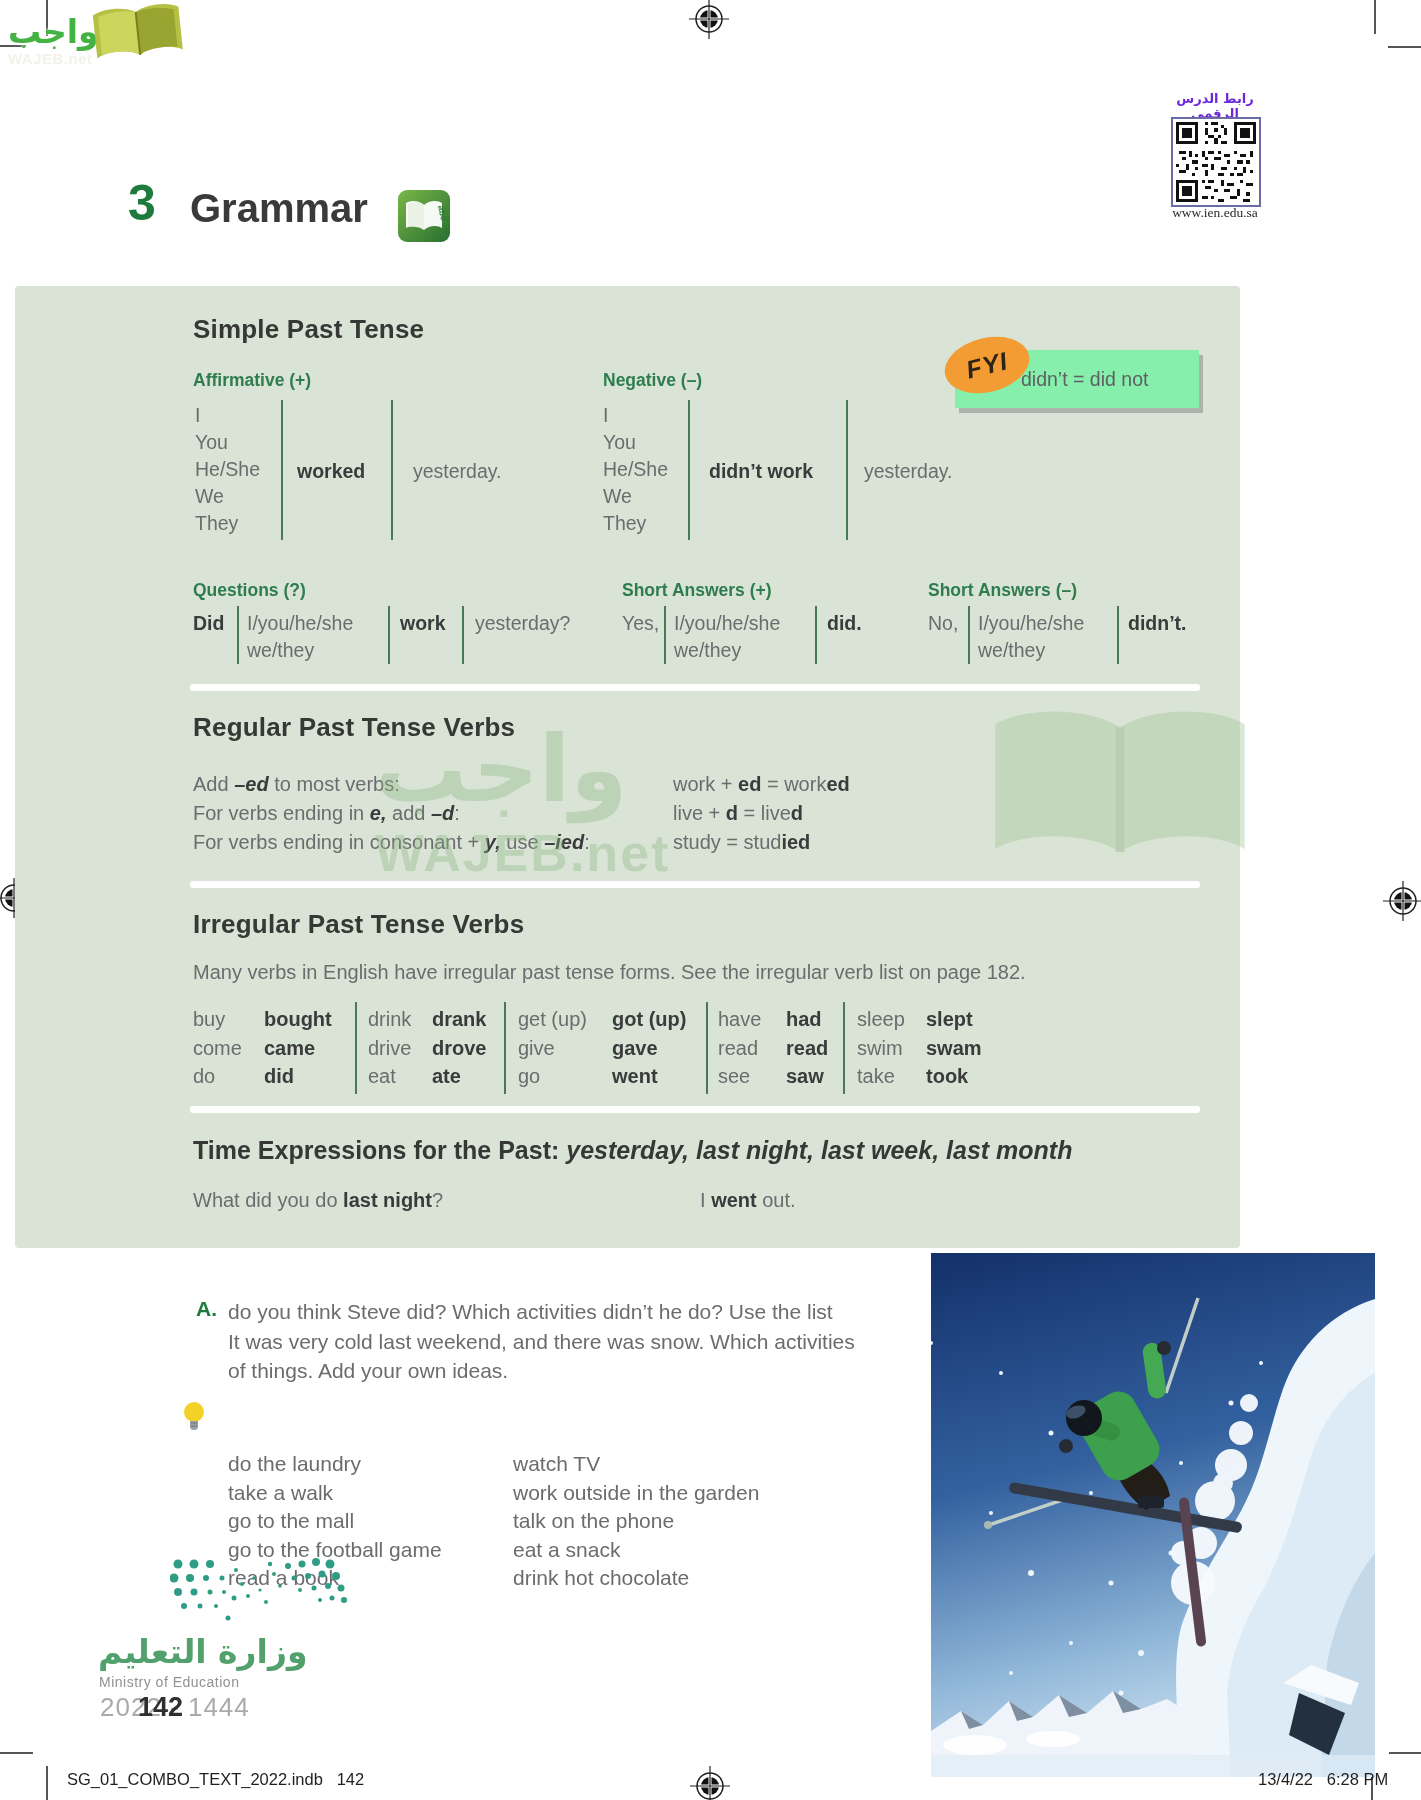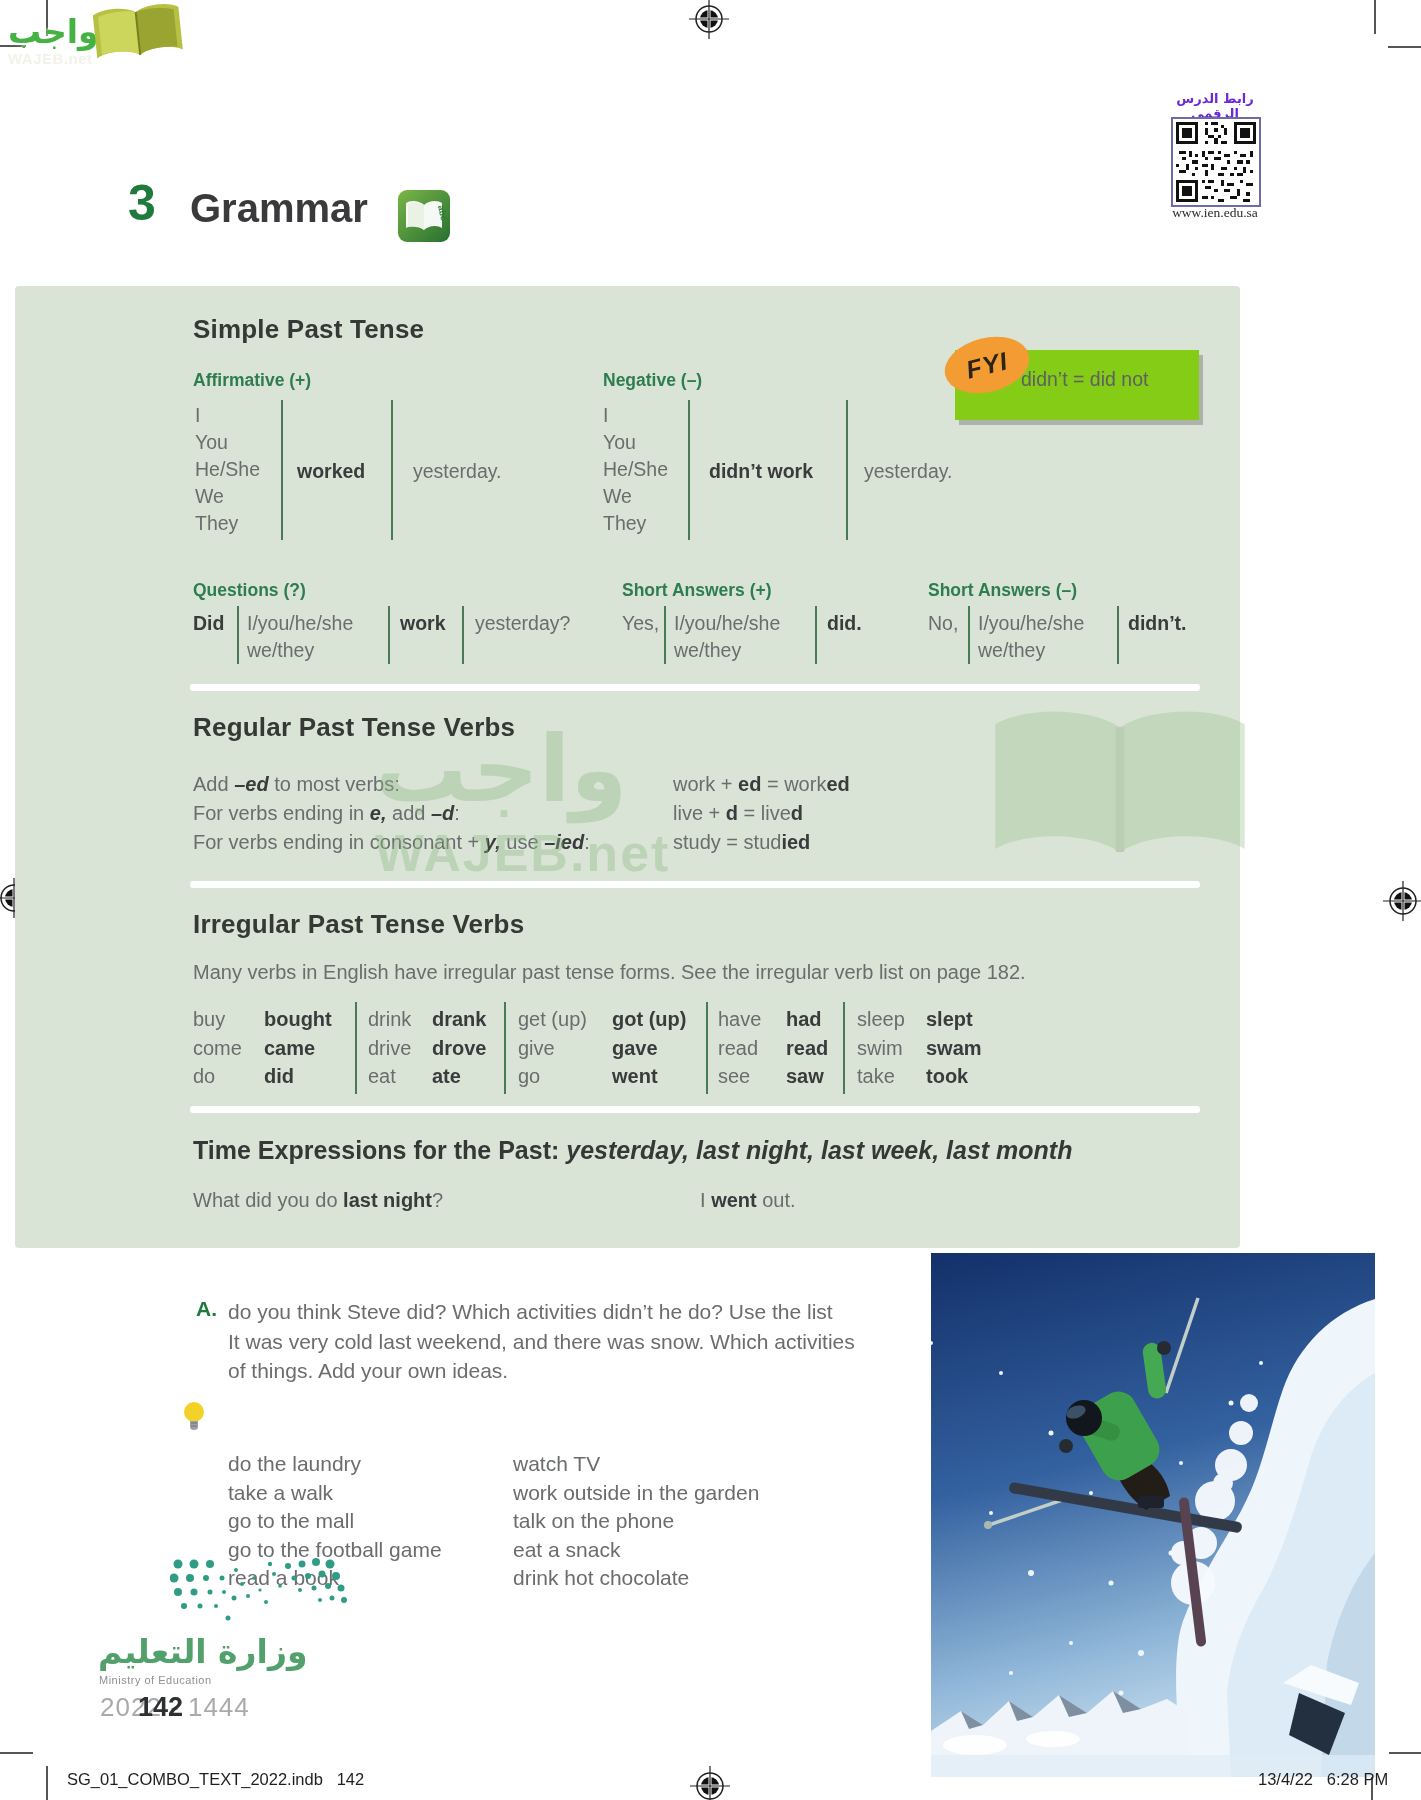--- a/index.html
+++ b/index.html
@@ -13,40 +13,40 @@
   .h2{position:absolute;font-size:26px;font-weight:700;color:#353835;letter-spacing:.2px;}
   .t19{font-size:19.5px;line-height:27px;}
   .t20{font-size:20px;line-height:29px;}
   .vl{position:absolute;width:2px;background:#497a55;}
   .wdiv{position:absolute;left:175px;width:1010px;height:7px;background:#fff;border-radius:3px;}
   .crop{position:absolute;background:#555;}
   .pre{white-space:pre;}
   .panel{position:absolute;left:15px;top:286px;width:1225px;height:962px;background:#dae4d6;border-radius:4px;}
   .bluebar{position:absolute;left:12px;top:14px;width:1394px;height:149px;background:#1b5b96;}
   .qrstrip{position:absolute;left:1160px;top:3px;width:110px;height:225px;background:#fff;}
-  .fyi-box{position:absolute;left:940px;top:64px;width:244px;height:70px;background:#84cc16;
+  .fyi-box{position:absolute;left:940px;top:64px;width:244px;height:58px;background:#86efac;
            box-shadow:4px 5px 0 rgba(90,90,90,.35);}
   .fyi-note{position:absolute;left:66px;top:0;line-height:58px;font-size:19.5px;color:#5e6062;}
   .fyi-badge{position:absolute;left:929px;top:52px;width:86px;height:54px;background:#f29c33;border-radius:50%;
              transform:rotate(-14deg);display:flex;align-items:center;justify-content:center;
              font-size:25px;font-weight:900;font-style:italic;color:#2b2417;letter-spacing:1px;}
   .vcol div{white-space:nowrap;}
   .verbcol{position:absolute;display:grid;grid-auto-rows:28.5px;font-size:20px;}
   .verbcol .row{display:grid;grid-template-columns:var(--bw) auto;}
   .cursive{font-family:"DejaVu Serif",serif;font-style:italic;font-size:23px;letter-spacing:1px;color:#45474a;
            border-bottom:2px solid #4a4d50;padding:0 14px 8px 2px;display:inline-block;min-width:408px;}
   .wm{position:absolute;left:360px;top:430px;width:800px;opacity:.38;pointer-events:none;color:#8fb886;text-align:left;}
   .wm .a{font-size:92px;font-weight:700;font-family:"DejaVu Sans",sans-serif;}
   .wm .s{font-size:52px;font-weight:700;letter-spacing:2px;}
   .arabic{font-family:"DejaVu Sans",sans-serif;}
   .wajeb-a{position:absolute;left:8px;top:12px;font-size:33px;font-weight:700;color:#44b344;
            text-shadow:0 0 2px #fff,0 0 4px #fff;}
   .wajeb-s{position:absolute;left:8px;top:50px;font-size:15px;font-weight:700;color:#f2f2ea;letter-spacing:.5px;}
   .minist-a{position:absolute;left:98px;top:1632px;font-size:33px;font-weight:700;color:#52a06c;}
-  .minist-e{position:absolute;left:99px;top:1674px;font-size:11px;color:#8f9193;letter-spacing:.5px;}
+  .minist-e{position:absolute;left:99px;top:1674px;font-size:14px;color:#8f9193;letter-spacing:.5px;}
   .years{position:absolute;left:100px;top:1692px;font-size:26px;color:#a8aaac;letter-spacing:1px;}
   .pagenum{position:absolute;left:138px;top:1692px;font-size:27px;font-weight:800;color:#2e2f31;}
   .foot{position:absolute;top:1770px;font-size:16.5px;color:#1f1f1f;}
 </style>
 </head>
 <body>
 
 <div class="page">
 
   <div class="crop" style="left:46px;top:0;width:2px;height:36px;"></div>

